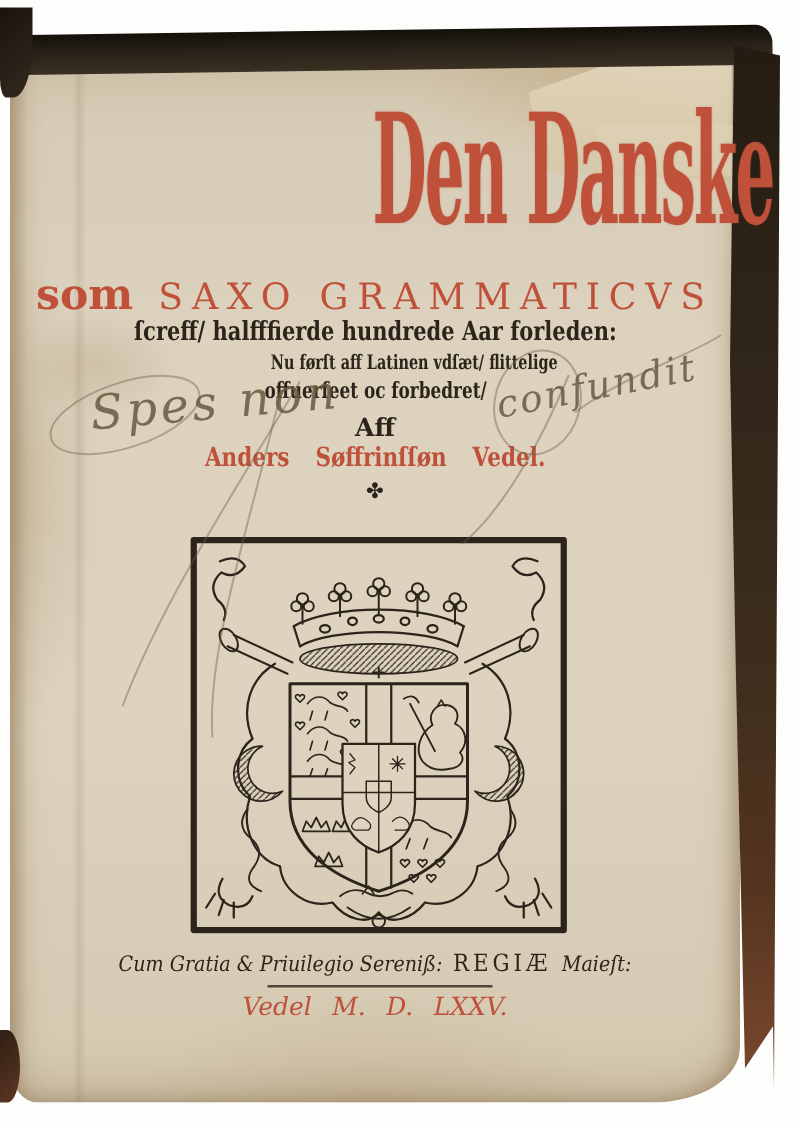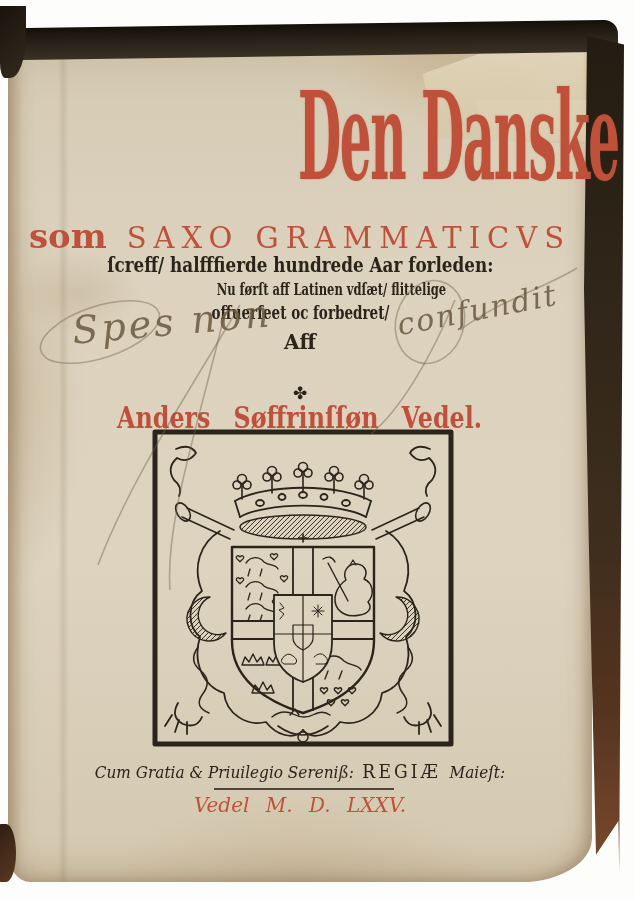--- a/index.html
+++ b/index.html
@@ -51,21 +51,21 @@
   .subtitle .pfx{font-size:34px;font-weight:bold;margin-right:20px;}
   .subtitle .caps{font-size:29px;letter-spacing:7px;}
 
   .l2{top:252px;font-size:21px;font-weight:bold;}
   .l2 .sq{transform:scaleX(0.80);}
   .l3{top:280px;font-size:16px;font-weight:bold;padding-left:31px;}
   .l3 .sq{transform:scaleX(0.72);}
   .l4{top:302px;font-size:18px;font-weight:bold;}
   .l4 .sq{transform:scaleX(0.75);}
   .aff{top:330px;font-size:20px;font-weight:bold;}
-  .author{top:353px;font-size:29px;font-weight:bold;color:var(--red-ink);word-spacing:18px;margin-top:48px;}
+  .author{top:353px;font-size:21px;font-weight:bold;color:var(--red-ink);word-spacing:18px;}
   .author .sq{transform:scaleX(0.82);}
   .orn{top:383px;font-size:17px;font-family:"DejaVu Sans",sans-serif;}
   .caption{top:409px;font-size:14px;letter-spacing:2.5px;font-weight:bold;}
 
   .arms{position:absolute;left:144px;top:429px;}
 
   .imprint{top:760px;font-size:17px;font-style:italic;}
   .imprint .sq{transform:scaleX(0.90);}
   .imprint .caps{font-style:normal;font-size:19px;letter-spacing:3.5px;padding:0 4px;}
   .rule{position:absolute;left:206px;top:788px;width:180px;height:2px;background:var(--black-ink);opacity:.8;}

